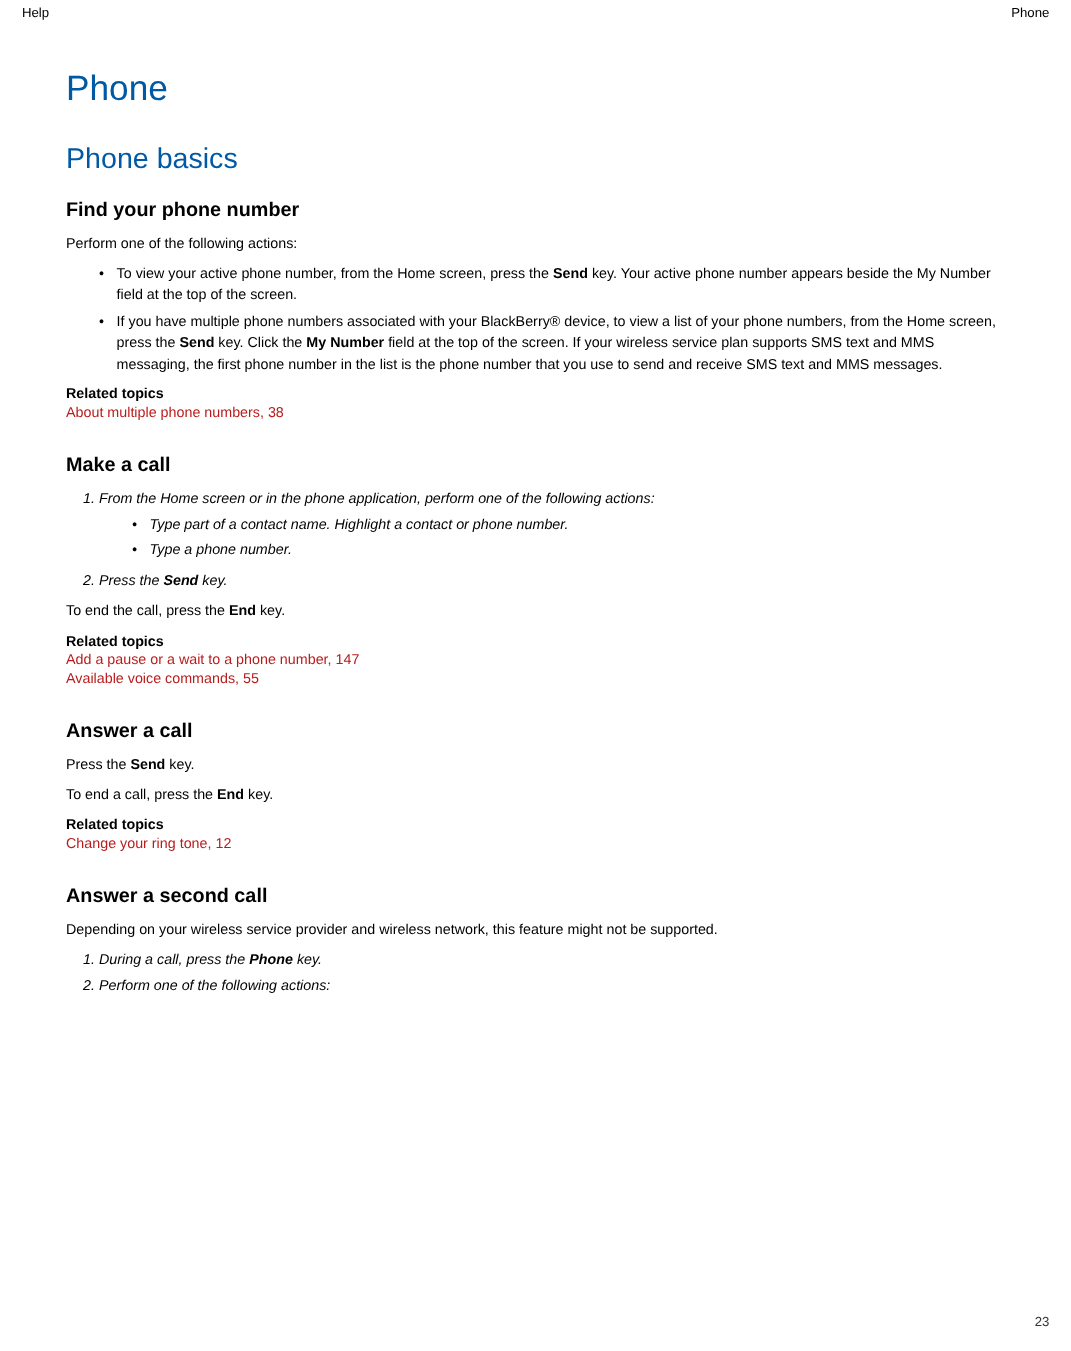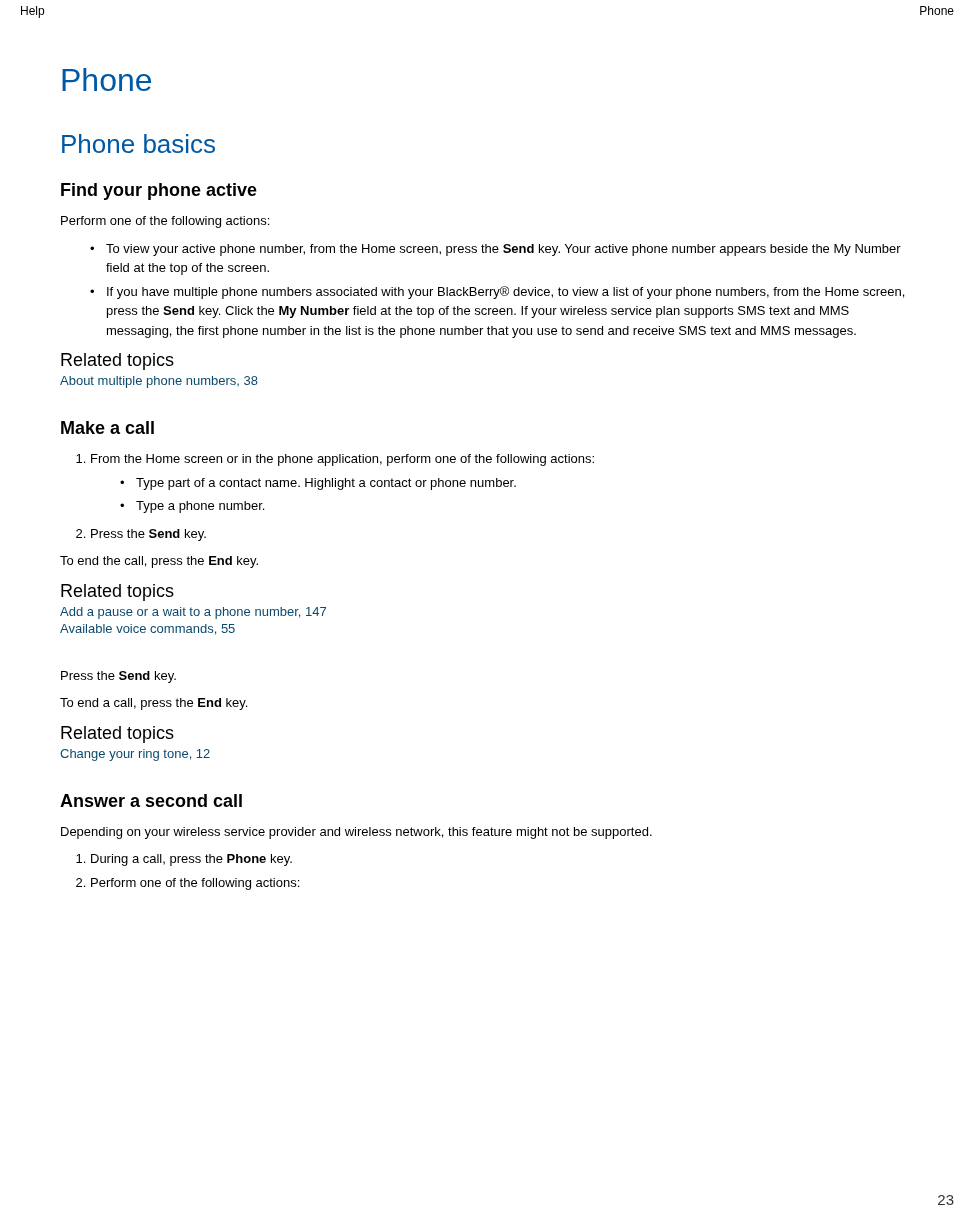--- a/index.html
+++ b/index.html
@@ -82,73 +82,74 @@
 
     ol.numbered-list {
       padding-left: 30px;
       margin-bottom: 8px;
     }
 
     ol.numbered-list li {
       margin-bottom: 4px;
       font-size: 13px;
       line-height: 1.5;
+      font-style: italic;
     }
 
     ol.numbered-list ul.bullet-list {
       margin-top: 4px;
     }
 
     .related-topics-label {
-      font-weight: normal;
-      font-size: 18px;
+      font-weight: bold;
+      font-size: 13px;
       margin-top: 10px;
       margin-bottom: 2px;
     }
 
     .related-link {
-      color: #0c4a6e;
+      color: #b91c1c;
       font-size: 13px;
       text-decoration: none;
       display: block;
       margin-bottom: 2px;
     }
 
     .bold {
       font-weight: bold;
     }
 
     .section-block {
       margin-bottom: 30px;
     }
 
     .page-number {
       position: absolute;
       bottom: 20px;
       right: 20px;
-      font-size: 15px;
+      font-size: 12px;
       color: #333;
     }
   </style>
 </head>
 <body>
 
 <div class="header">
   <span>Help</span>
   <span>Phone</span>
 </div>
 
 <div class="content">
 
   <h1 class="page-title">Phone</h1>
 
   <h2 class="section-title">Phone basics</h2>
 
   <div class="section-block">
-    <h3 class="subsection-title">Find your phone active</h3>
+    <h3 class="subsection-title">Find your phone number</h3>
     <p class="body-text">Perform one of the following actions:</p>
     <ul class="bullet-list">
       <li>
         <span>To view your active phone number, from the Home screen, press the <span class="bold">Send</span> key. Your active phone number appears beside the My Number field at the top of the screen.</span>
       </li>
       <li>
         <span>If you have multiple phone numbers associated with your BlackBerry® device, to view a list of your phone numbers, from the Home screen, press the <span class="bold">Send</span> key. Click the <span class="bold">My Number</span> field at the top of the screen. If your wireless service plan supports SMS text and MMS messaging, the first phone number in the list is the phone number that you use to send and receive SMS text and MMS messages.</span>
       </li>
     </ul>
     <p class="related-topics-label">Related topics</p>
@@ -167,20 +168,21 @@
       </li>
       <li>Press the <span class="bold">Send</span> key.</li>
     </ol>
     <p class="body-text">To end the call, press the <span class="bold">End</span> key.</p>
     <p class="related-topics-label">Related topics</p>
     <a class="related-link" href="#">Add a pause or a wait to a phone number, 147</a>
     <a class="related-link" href="#">Available voice commands, 55</a>
   </div>
 
   <div class="section-block">
+    <h3 class="subsection-title">Answer a call</h3>
     <p class="body-text">Press the <span class="bold">Send</span> key.</p>
     <p class="body-text">To end a call, press the <span class="bold">End</span> key.</p>
     <p class="related-topics-label">Related topics</p>
     <a class="related-link" href="#">Change your ring tone, 12</a>
   </div>
 
   <div class="section-block">
     <h3 class="subsection-title">Answer a second call</h3>
     <p class="body-text">Depending on your wireless service provider and wireless network, this feature might not be supported.</p>
     <ol class="numbered-list">

